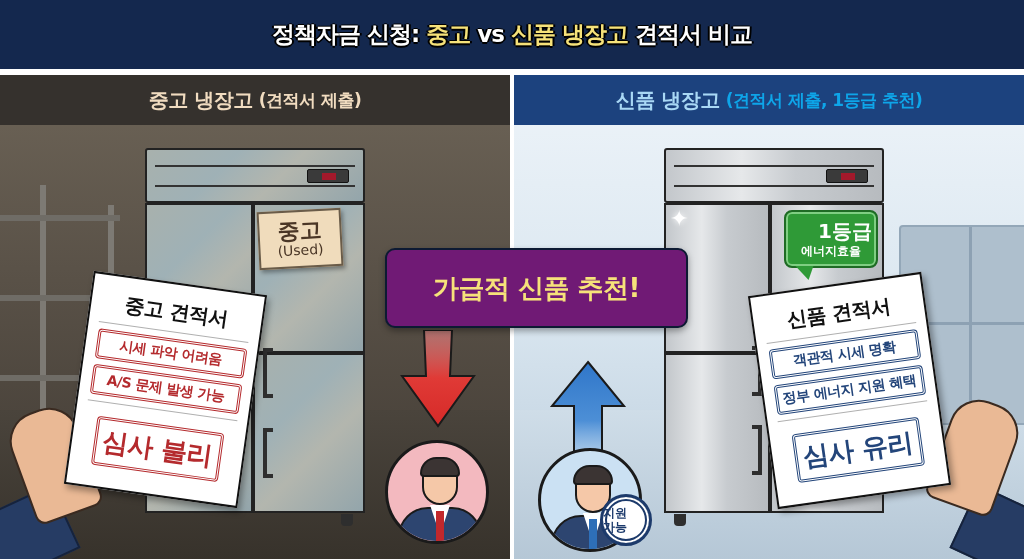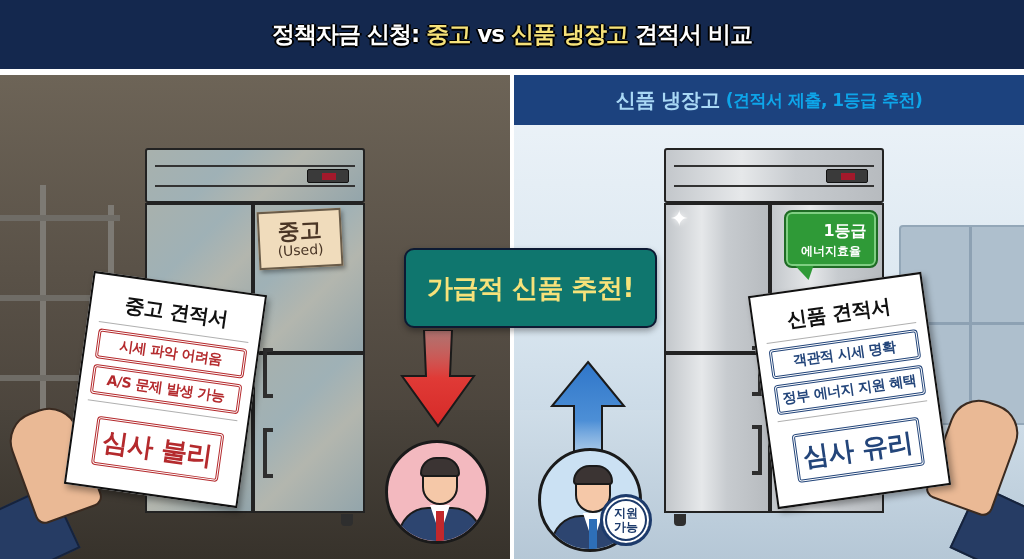--- a/index.html
+++ b/index.html
@@ -51,82 +51,86 @@
   .fridge.new .top, .fridge.new .door { background: linear-gradient(90deg,#c3c7cb 0%,#e6e8ea 35%,#c7cbcf 60%,#b7bbbf 100%); }
 
   
   .used-tag { position:absolute; left:258px; top:210px; width:84px; height:58px; background:#f0dcbc; border:2px solid #6a5c49; transform:rotate(-3deg);
     display:flex; flex-direction:column; align-items:center; justify-content:center; box-shadow:2px 3px 4px rgba(0,0,0,.35); }
   .used-tag .a { font-size:22px; font-weight:bold; color:#4a3626; line-height:22px; }
   .used-tag .b { font-size:14px; color:#4a3626; line-height:16px; }
   .grade-tag { position:absolute; left:784px; top:210px; width:94px; height:58px; background:#2f9a37; border:2px solid #1e6b24; border-radius:8px;
     display:flex; flex-direction:column; align-items:center; justify-content:center; box-shadow: inset 0 0 0 2px #7fce82; }
   .grade-tag::after { content:""; position:absolute; left:12px; bottom:-14px; border-left:8px solid transparent; border-right:10px solid transparent; border-top:14px solid #2f9a37; transform:skewX(20deg); }
-  .grade-tag .a { font-size:16px; font-weight:bold; color:#fff; line-height:24px;margin-left:28px; }
+  .grade-tag .a { font-size:20px; font-weight:bold; color:#fff; line-height:24px;margin-left:28px; }
   .grade-tag .b { font-size:12px; font-weight:bold; color:#fff; line-height:16px; }
 
   
   .sheet { position:absolute; width:175px; height:215px; background:#ffffff; border:2px solid #111; box-shadow:3px 4px 6px rgba(0,0,0,.35); }
   .sheet.left { left:78px; top:282px; transform:rotate(8deg); }
   .sheet.right { left:762px; top:283px; transform:rotate(-8deg); }
   .sheet .s-title { text-align:center; font-size:20px; font-weight:bold; color:#111; margin-top:14px; letter-spacing:-0.5px; }
   .sheet .line { height:1px; background:#b0b0b0; margin:6px 10px; }
   .sheet .stamp { margin:6px auto 0; width:150px; text-align:center; font-weight:bold; border:3px double; border-radius:4px; padding:3px 0; letter-spacing:-0.5px; }
   .sheet.left .stamp { color:#b42a2d; border-color:#b42a2d; }
   .sheet.right .stamp { color:#23457a; border-color:#23457a; }
   .sheet .stamp.sm { font-size:14px; }
   .sheet .stamp.big { font-size:26px; width:128px; margin-top:14px; padding:4px 0; }
 
   
   .hand { position:absolute; width:70px; height:110px; background:#eab995; border:2px solid #3a2a20; border-radius:30px 30px 10px 10px; }
   .sleeve { position:absolute; width:90px; height:70px; background:#263c64; border:2px solid #16233c; }
 
   
-  .callout { position:absolute; left:385px; top:248px; width:253px; height:80px; background:#0f766e; border:2px solid #0d1a33; border-radius:10px;
-    display:flex; flex-direction:column; align-items:center; justify-content:center; z-index:5; box-shadow:0 3px 6px rgba(0,0,0,.35);margin-left:19px; }
+  .callout { position:absolute; left:385px; top:248px; width:303px; height:80px; background:#701a75; border:2px solid #0d1a33; border-radius:10px;
+    display:flex; flex-direction:column; align-items:center; justify-content:center; z-index:5; box-shadow:0 3px 6px rgba(0,0,0,.35); }
   .callout .a { font-size:26px; font-weight:bold; color:#f6e27a; letter-spacing:-0.5px; line-height:32px; }
   .callout .b { font-size:18px; font-weight:bold; color:#ffffff; line-height:24px; }
 
   
   .arrow-down { position:absolute; left:398px; top:330px; width:80px; height:100px; }
   .arrow-up { position:absolute; left:548px; top:360px; width:80px; height:100px; }
 
   
   .avatar { position:absolute; width:104px; height:104px; border-radius:50%; border:3px solid #1a1a1a; overflow:hidden; }
   .avatar.red { left:385px; top:440px; background:#f3b9bf; }
   .avatar.blue { left:538px; top:448px; background:#cbe1f3; }
   .avatar .head { position:absolute; left:34px; top:18px; width:36px; height:44px; background:#f5c8a8; border:2px solid #1a1a1a; border-radius:16px 16px 18px 18px; }
   .avatar .hair { position:absolute; left:32px; top:14px; width:40px; height:20px; background:#3b3433; border:2px solid #1a1a1a; border-radius:18px 18px 4px 4px; }
   .avatar .body { position:absolute; left:10px; top:64px; width:84px; height:60px; background:#2d4570; border:2px solid #1a1a1a; border-radius:30px 30px 0 0; }
   .avatar .shirt { position:absolute; left:42px; top:62px; width:20px; height:30px; background:#fff; clip-path:polygon(0 0,100% 0,50% 100%); }
   .avatar .tie { position:absolute; left:48px; top:68px; width:8px; height:36px; }
   .avatar.red .tie { background:#c2282c; }
   .avatar.blue .tie { background:#2e6fb8; }
   .support-badge { position:absolute; left:600px; top:494px; width:52px; height:52px; border-radius:50%; background:#fff; border:3px solid #1c3a6b; box-shadow: inset 0 0 0 2px #fff, inset 0 0 0 4px #1c3a6b;
-    display:flex; flex-direction:column; align-items:center; justify-content:center; z-index:6; }
+    display:flex; flex-direction:column; align-items:flex-start; justify-content:center; z-index:6; }
   .support-badge span { font-size:12px; font-weight:bold; color:#1c3a6b; line-height:14px; }
   .sparkle { position:absolute; left:670px; top:208px; width:22px; height:22px; color:#ffffff; font-size:22px; line-height:22px; text-shadow:0 0 6px #fff; }
 </style>
 </head>
 <body>
 
 <div class="title-bar">
   <span class="t">
     <span>정책자금 신청: </span><span class="hl">중고</span><span> vs </span><span class="hl">신품 냉장고</span><span> 견적서 비교</span>
   </span>
 </div>
 
 <div class="panel left">
   <div class="floor-l"></div>
   <div class="shelf">
     <div class="post" style="left:40px;top:0;height:260px;"></div>
     <div class="post" style="left:108px;top:20px;height:240px;"></div>
     <div class="board" style="left:0;top:30px;width:120px;"></div>
     <div class="board" style="left:0;top:110px;width:120px;"></div>
     <div class="board" style="left:0;top:190px;width:120px;"></div>
+  </div>
+  <div class="panel-head">
+    <span class="h-main">중고 냉장고</span>
+    <span class="h-sub">(견적서 제출)</span>
   </div>
 
   <div class="fridge used" style="left:145px;top:73px;">
     <div class="top">
         <div class="strip"></div>
         <div class="display"></div>
       </div>
     <div class="door" style="left:0;top:55px;width:108px;height:150px;"></div>
     <div class="door" style="left:108px;top:55px;width:112px;height:150px;"></div>
     <div class="door" style="left:0;top:205px;width:108px;height:160px;"></div>

